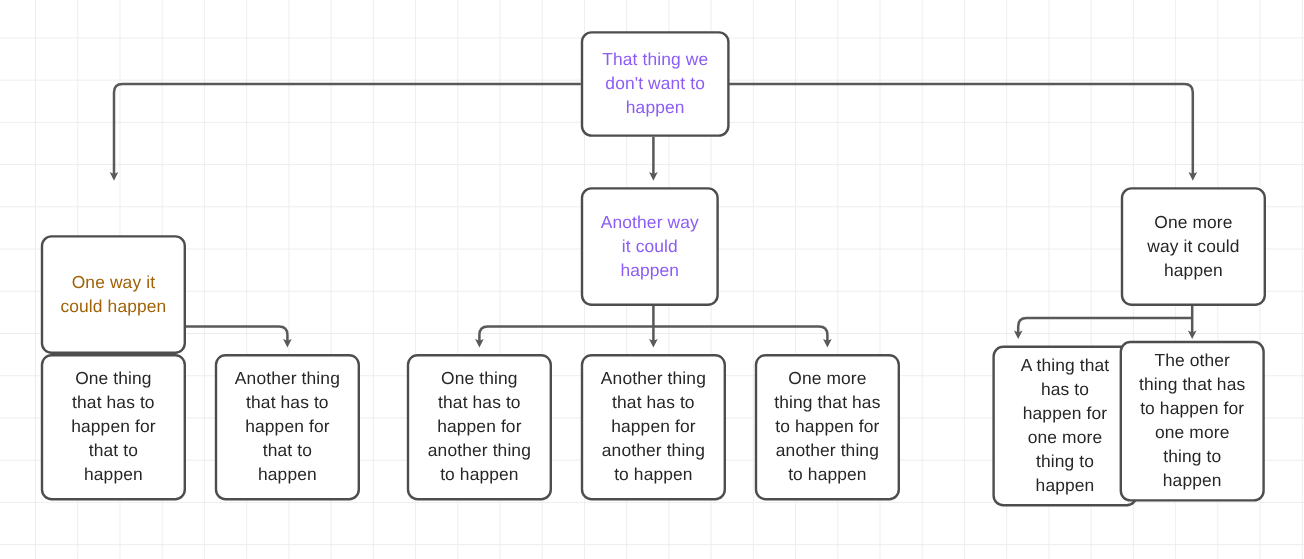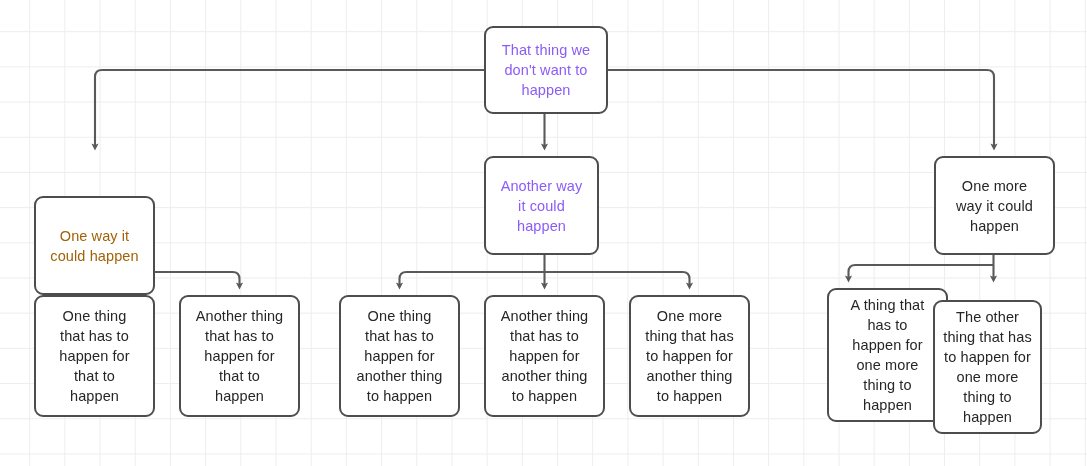--- a/index.html
+++ b/index.html
@@ -122,20 +122,20 @@
 another thing
 to happen</div>
 
   <div class="node" style="left: 788px; top: 288px; width: 121px; height: 134px; border-color: rgb(77, 77, 77); background: rgb(255, 255, 255); color: rgb(38, 38, 38); margin-left: 39px;">A thing that
 has to
 happen for
 one more
 thing to
 happen</div>
 
-  <div class="node" style="left: 933px; top: 300px; width: 109px; height: 134px; border-color: rgb(77, 77, 77); background: rgb(255, 255, 255); color: rgb(38, 38, 38);">The other
+  <div class="node" style="left: 933px; top: 284px; width: 121px; height: 134px; border-color: rgb(77, 77, 77); background: rgb(255, 255, 255); color: rgb(38, 38, 38);">The other
 thing that has
 to happen for
 one more
 thing to
 happen</div>
 
 </div>
 
 </body></html>

